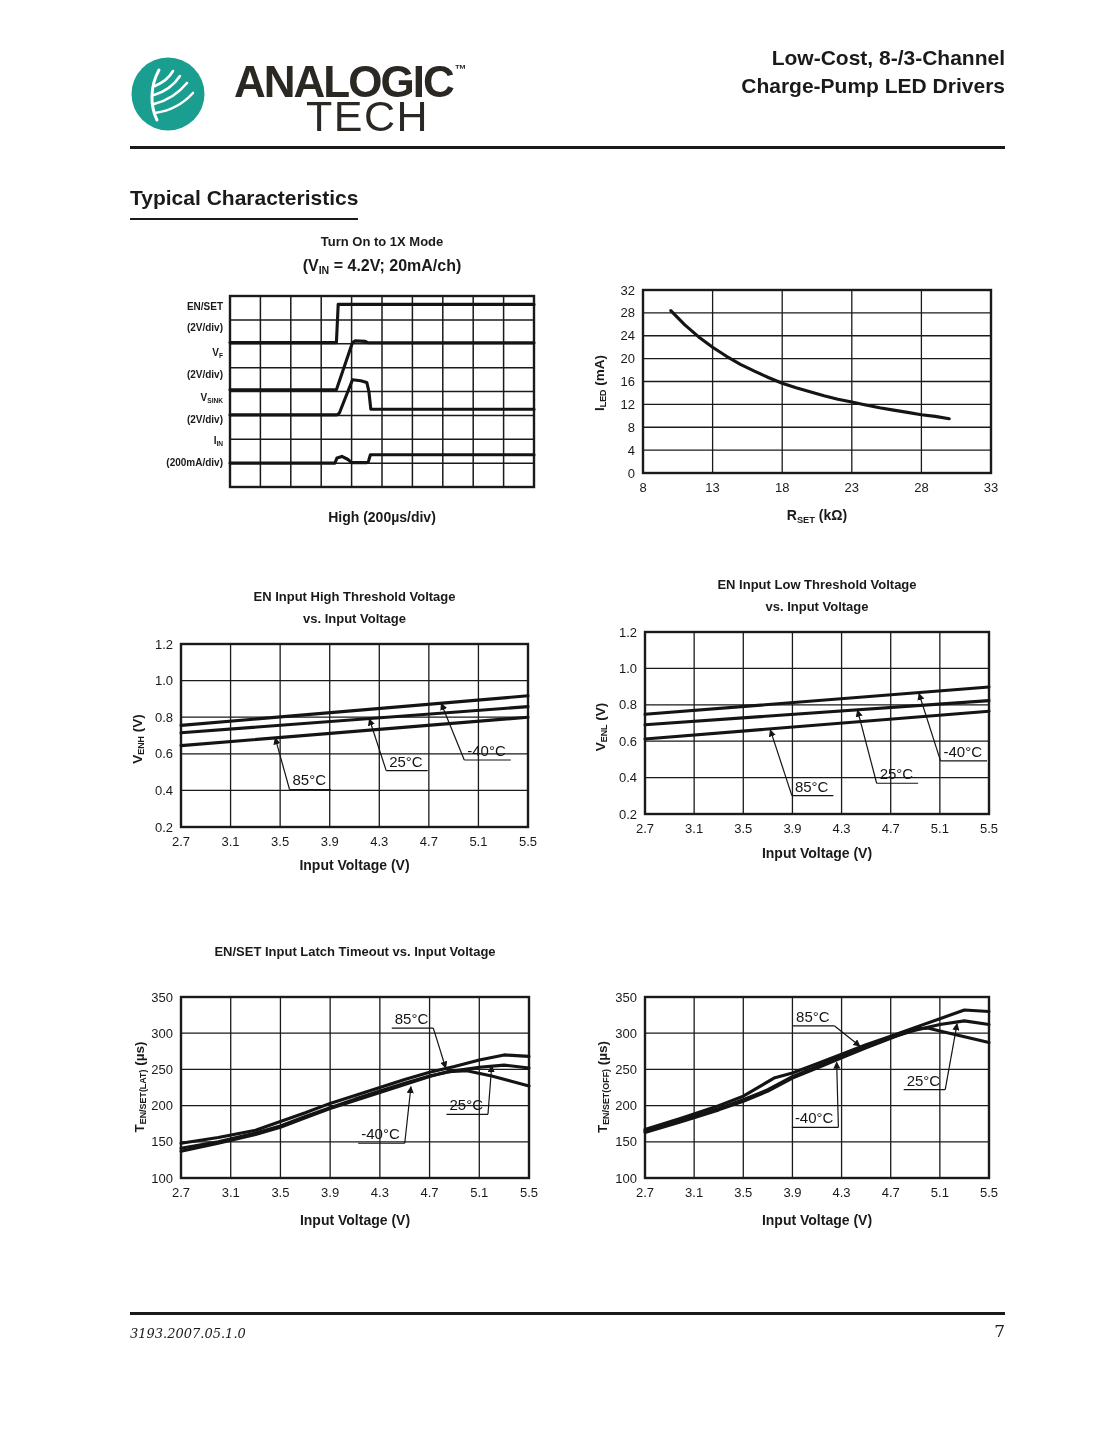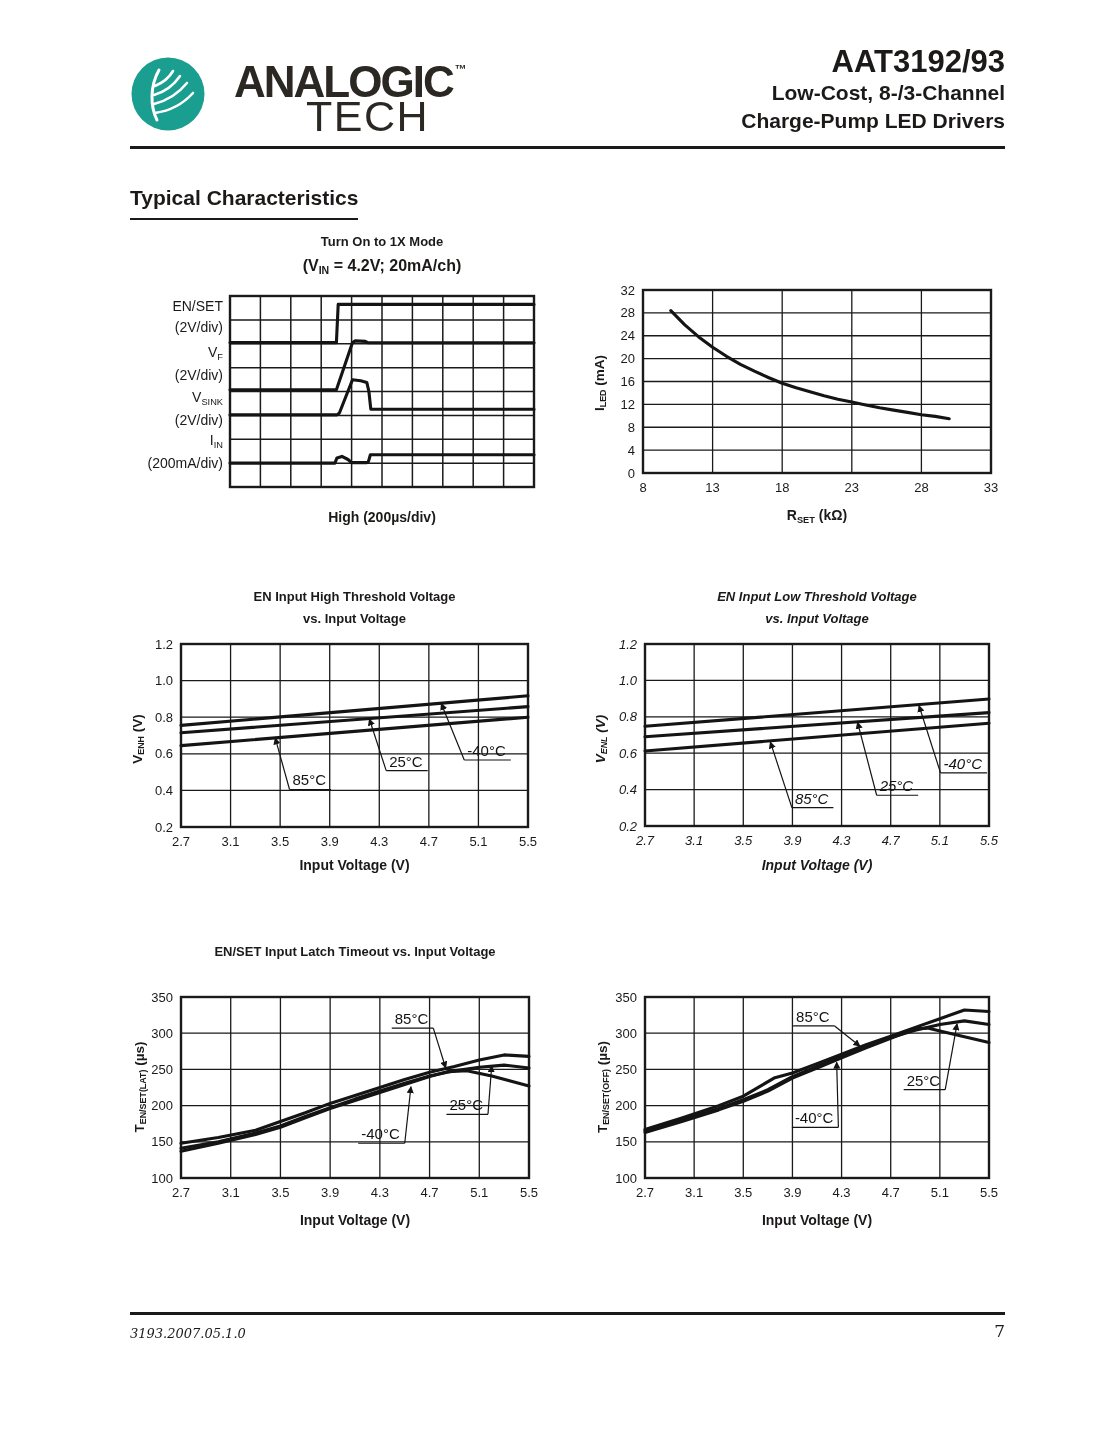--- a/index.html
+++ b/index.html
@@ -15,21 +15,21 @@
   .doc-title .part { font-size:31px; font-weight:700; line-height:35px; }
   .doc-title .sub { font-size:21px; font-weight:700; line-height:28px; }
   .heading { position:absolute; left:130px; top:186px; font-size:21px; font-weight:700; border-bottom:2.5px solid #1c1a19; padding-bottom:8px; }
   
   .chart { position:absolute; }
   .chart svg.plot { position:absolute; left:0; top:0; }
   .ctitle { position:absolute; text-align:center; font-weight:700; font-size:13px; white-space:nowrap; }
   .csub { position:absolute; text-align:center; font-weight:700; font-size:16px; white-space:nowrap; }
   .xlab { position:absolute; text-align:center; font-weight:700; font-size:14px; white-space:nowrap; }
   .ylab { position:absolute; width:200px; height:22px; text-align:center; font-weight:700; font-size:13.5px; transform:rotate(-90deg); white-space:nowrap; }
-  .scope-lab { position:absolute; left:0; width:93px; text-align:right; font-weight:400; font-size:14px; line-height:21px; white-space:nowrap; }
+  .scope-lab { position:absolute; left:0; width:93px; text-align:right; font-weight:700; font-size:10px; line-height:21px; white-space:nowrap; }
   sub { font-size:66%; vertical-align:baseline; position:relative; top:0.28em; letter-spacing:0; }
   svg text { font-family:"Liberation Sans", sans-serif; }
   .tick { font-size:13px; fill:#1c1a19; }
   .ann { font-size:15px; fill:#141414; }
   .gridline { stroke:#1c1a19; stroke-width:1.3; }
   .scopegrid { stroke:#1c1a19; stroke-width:1.5; }
   .frame { fill:none; stroke:#1c1a19; stroke-width:2.4; }
   .curve { fill:none; stroke:#141414; stroke-width:3.1; stroke-linejoin:round; stroke-linecap:round; }
   .leader { stroke:#141414; stroke-width:1.2; }
   
@@ -48,21 +48,20 @@
         <path d="M26,63 C19,49 19,29 28,13" stroke="#fff" stroke-width="3" fill="none" stroke-linecap="round"></path>
         <path d="M24,56 C38,54 52,47 62,36" stroke="#fff" stroke-width="2.6" fill="none" stroke-linecap="round"></path>
         <path d="M23,47 C35,44 47,37 56,26" stroke="#fff" stroke-width="2.6" fill="none" stroke-linecap="round"></path>
         <path d="M23,38 C33,35 43,28 49,19" stroke="#fff" stroke-width="2.6" fill="none" stroke-linecap="round"></path>
         <path d="M24,29 C31,26 38,21 42,14" stroke="#fff" stroke-width="2.6" fill="none" stroke-linecap="round"></path>
       </svg>
     </span>
     <div class="logo-brand"><span>ANALOGIC</span><span class="tm">™</span></div>
     <div class="logo-tech">TECH</div>
     <div class="doc-title">
-      <div class="part">AAT3192/93</div>
       <div class="sub">Low-Cost, 8-/3-Channel</div>
       <div class="sub">Charge-Pump LED Drivers</div>
     </div>
   </header>
   <div class="rule" style="top:146px;height:3px;"></div>
 
   <div class="heading">Typical Characteristics</div>
 
   <section class="chart" style="left:130px;top:228px;width:420px;height:312px;">
     <div class="ctitle" style="left:100px;top:6px;width:304px;">Turn On to 1X Mode</div>
@@ -188,21 +187,21 @@
         <text x="259.2" y="181.636" class="ann">25°C</text>
         <line x1="256.2" y1="185.636" x2="297.715625" y2="185.636" class="leader"></line>
         <line x1="256.2" y1="185.636" x2="239.3714285714285" y2="134.02999999999997" class="leader" marker-end="url(#arr2)"></line>
         <text x="337.275" y="171.022" class="ann">-40°C</text>
         <line x1="334.275" y1="175.022" x2="380.790625" y2="175.022" class="leader"></line>
         <line x1="334.275" y1="175.022" x2="311.24999999999994" y2="118.475" class="leader" marker-end="url(#arr2)"></line>
       </svg>
     <div class="xlab" style="left:51px;top:272px;width:347px;">Input Voltage (V)</div>
   </section>
 
-  <section class="chart" style="left:594px;top:585px;width:420px;height:305px;font-style:italic;">
+  <section class="chart" style="left:594px;top:573px;width:420px;height:305px;">
     <div class="ctitle" style="left:51px;top:4px;width:344px;">EN Input Low Threshold Voltage</div>
     <div class="ctitle" style="left:51px;top:26px;width:344px;">vs. Input Voltage</div>
     <div class="ylab" style="left:-90px;top:143px;">V<sub>ENL</sub> (V)</div>
     <svg class="plot" width="420" height="305">
         <defs>
           <marker id="arr3" viewBox="0 0 10 10" refX="9" refY="5" markerWidth="6" markerHeight="6" orient="auto">
             <path d="M0,0 L10,5 L0,10 z" fill="#141414"></path>
           </marker>
         </defs>
         <text x="51" y="260" text-anchor="middle" class="tick">2.7</text>

